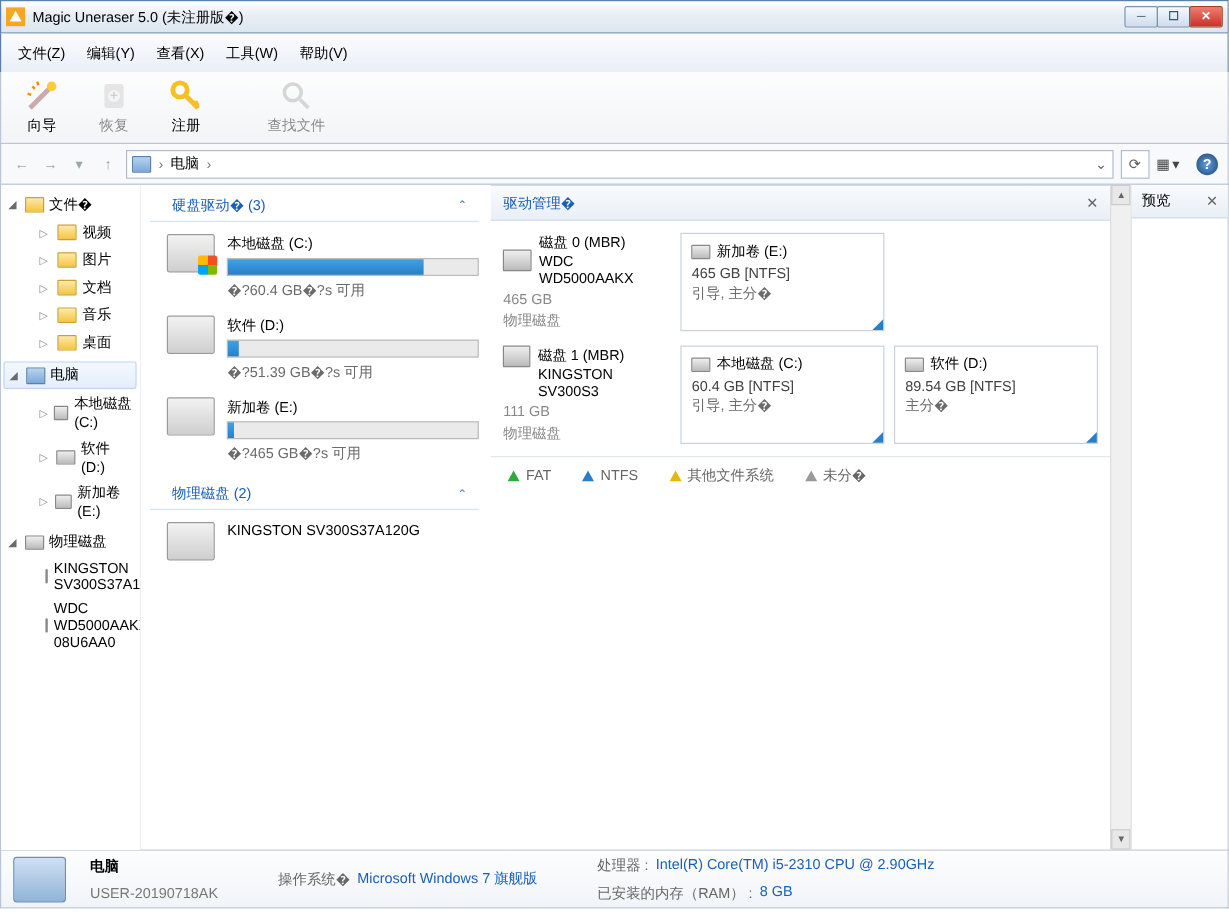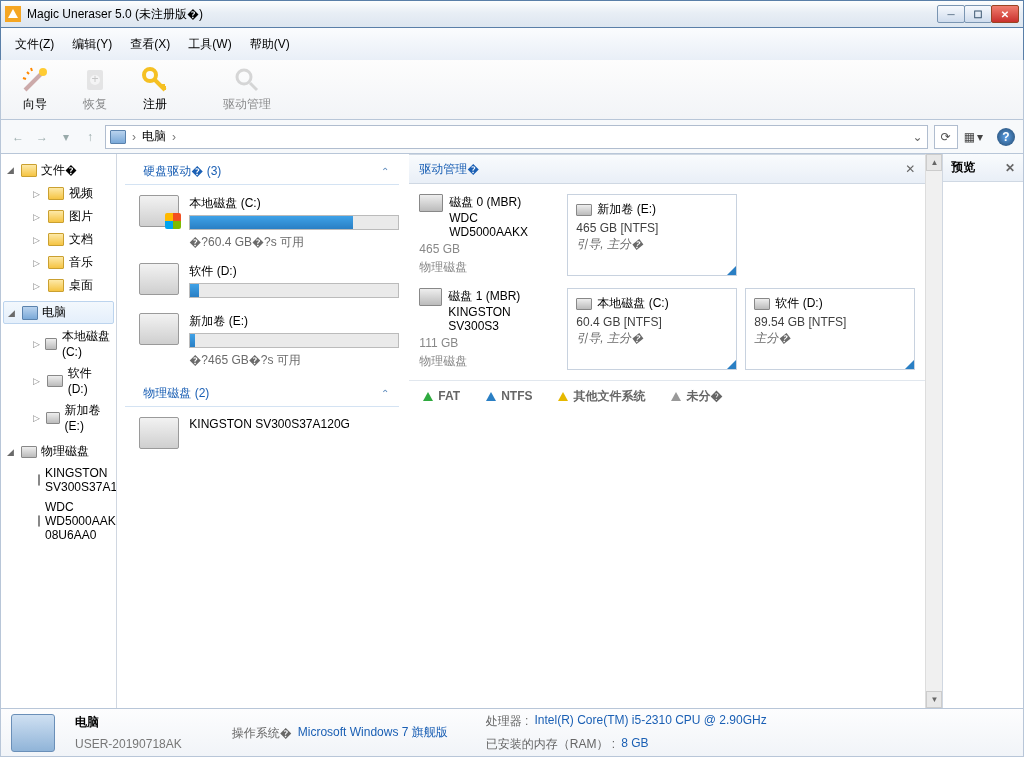--- a/index.html
+++ b/index.html
@@ -76,28 +76,28 @@
 .dm-body{padding:10px;display:flex;flex-direction:column;gap:12px;}
 .dm-row{display:flex;gap:8px;}
 .dm-disk{width:140px;}
 .dm-disk .t1{color:#000;}
 .dm-disk .t2{color:#000;}
 .dm-disk .t3,.dm-disk .t4{color:#888;margin-top:3px;}
 .part{border:1px solid #c8d2df;padding:6px 8px;position:relative;min-width:170px;}
 .part .corner{position:absolute;right:0;bottom:0;width:0;height:0;border-left:9px solid transparent;border-bottom:9px solid #2a7fc4;}
 .part .pname{display:flex;align-items:center;gap:5px;margin-bottom:3px;}
 .part .psize{color:#404040;}
-.part .pflags{color:#6a6a6a;font-style:italic;}
-
-.fs-legend{display:flex;gap:26px;padding:6px 14px;border-top:1px solid #e1e7ee;align-items:center;color:#666;font-weight:bold;}
+.part .pflags{color:#6a6a6a;}
+
+.fs-legend{display:flex;gap:26px;padding:6px 14px;border-top:1px solid #e1e7ee;align-items:center;color:#666;}
 .tri{width:0;height:0;border-left:5px solid transparent;border-right:5px solid transparent;border-bottom:9px solid;}
 
 
 .preview { width:204px; border-left:1px solid #d0d7e1; }
-.preview .ph{background:linear-gradient(#f9fbfd,#e9eff7);padding:5px 8px;border-bottom:1px solid #cfd8e3;display:flex;align-items:center;font-weight:bold;}
+.preview .ph{background:linear-gradient(#f9fbfd,#e9eff7);padding:5px 8px;border-bottom:1px solid #cfd8e3;display:flex;align-items:center;}
 .preview .ph .x{margin-left:auto;color:#666;}
 
 
 .status { height:48px; border:1px solid #b8c6d8; border-top:none; background:linear-gradient(#fdfdfe,#f1f4f8); display:flex; align-items:center; padding:4px 10px; gap:20px;}
 .status .sicon{width:44px;height:38px;background:linear-gradient(#cfe0f2,#90b4d8);border:1px solid #6a8fb8;border-radius:3px;}
 .skv{display:flex;gap:6px;}
 .skv .k{color:#666;}
 .skv .v{color:#1a5fb4;}
 .sb-col{display:flex;flex-direction:column;gap:6px;}
 .sb-title{font-weight:bold;}
@@ -150,21 +150,21 @@
         <path d="M13 13 L24 24 M20 20l4-0 M22 22l3 0" stroke="#f5c023" stroke-width="4"></path>
       </svg>
     <span class="lbl">注册</span>
   </div>
   <div style="width:28px"></div>
   <div class="tbtn dis">
     <svg class="ic" viewBox="0 0 28 28">
         <circle cx="11" cy="11" r="7" fill="none" stroke="#aaa" stroke-width="3"></circle>
         <path d="M17 17 L24 24" stroke="#aaa" stroke-width="3"></path>
       </svg>
-    <span class="lbl">驱动管理</span>
+    <span class="lbl">查找文件</span>
   </div>
 </div>
 
 <div class="navbar">
   <div class="navarrow">←</div>
   <div class="navarrow">→</div>
   <div class="navarrow">▾</div>
   <div class="navarrow">↑</div>
   <div class="addr">
     <div class="pc-ico"></div>
@@ -280,20 +280,21 @@
                 <div class="vol-sub">�?60.4 GB�?s 可用</div>
               </div>
             </div>
             <div class="vol">
               <div class="drv-ico"></div>
               <div class="vol-info">
                 <div class="vol-name">软件 (D:)</div>
                 <div class="bar">
                   <div class="fill" style="width:4%"></div>
                 </div>
+                <div class="vol-sub">�?51.39 GB�?s 可用</div>
               </div>
             </div>
             <div class="vol">
               <div class="drv-ico"></div>
               <div class="vol-info">
                 <div class="vol-name">新加卷 (E:)</div>
                 <div class="bar">
                   <div class="fill" style="width:2%"></div>
                 </div>
                 <div class="vol-sub">�?465 GB�?s 可用</div>
@@ -315,21 +316,21 @@
       </div>
 
       <div class="dm-panel">
         <div class="dm-head">
             <span>驱动管理�</span>
             <span class="x">✕</span>
           </div>
         <div class="dm-body" id="dm-body">
             <div class="dm-row">
               <div class="dm-disk">
-                <div style="display:flex;gap:6px;align-items:flex-start">
+                <div style="display:flex;gap:6px;align-items:center">
                   <div class="hdd-ico" style="width:24px;height:18px"></div>
                   <div>
                     <div class="t1">磁盘 0 (MBR)</div>
                     <div class="t2">WDC WD5000AAKX</div>
                   </div>
                 </div>
                 <div class="t3">465 GB</div>
                 <div class="t4">物理磁盘</div>
               </div>
               <div class="part">
@@ -413,21 +414,21 @@
   <div class="sb-col">
     <div class="sb-title">电脑</div>
     <div class="sb-sub">USER-20190718AK</div>
   </div>
   <div class="sb-col" style="margin-left:30px">
     <div class="skv">
         <span class="k">操作系统�</span>
         <span class="v">Microsoft Windows 7 旗舰版</span>
       </div>
   </div>
-  <div class="sb-col" style="margin-left:18px">
+  <div class="sb-col" style="margin-left:30px">
     <div class="skv">
         <span class="k">处理器 :</span>
         <span class="v">Intel(R) Core(TM) i5-2310 CPU @ 2.90GHz</span>
       </div>
     <div class="skv">
         <span class="k">已安装的内存（RAM） :</span>
         <span class="v">8 GB</span>
       </div>
   </div>
 </div>

